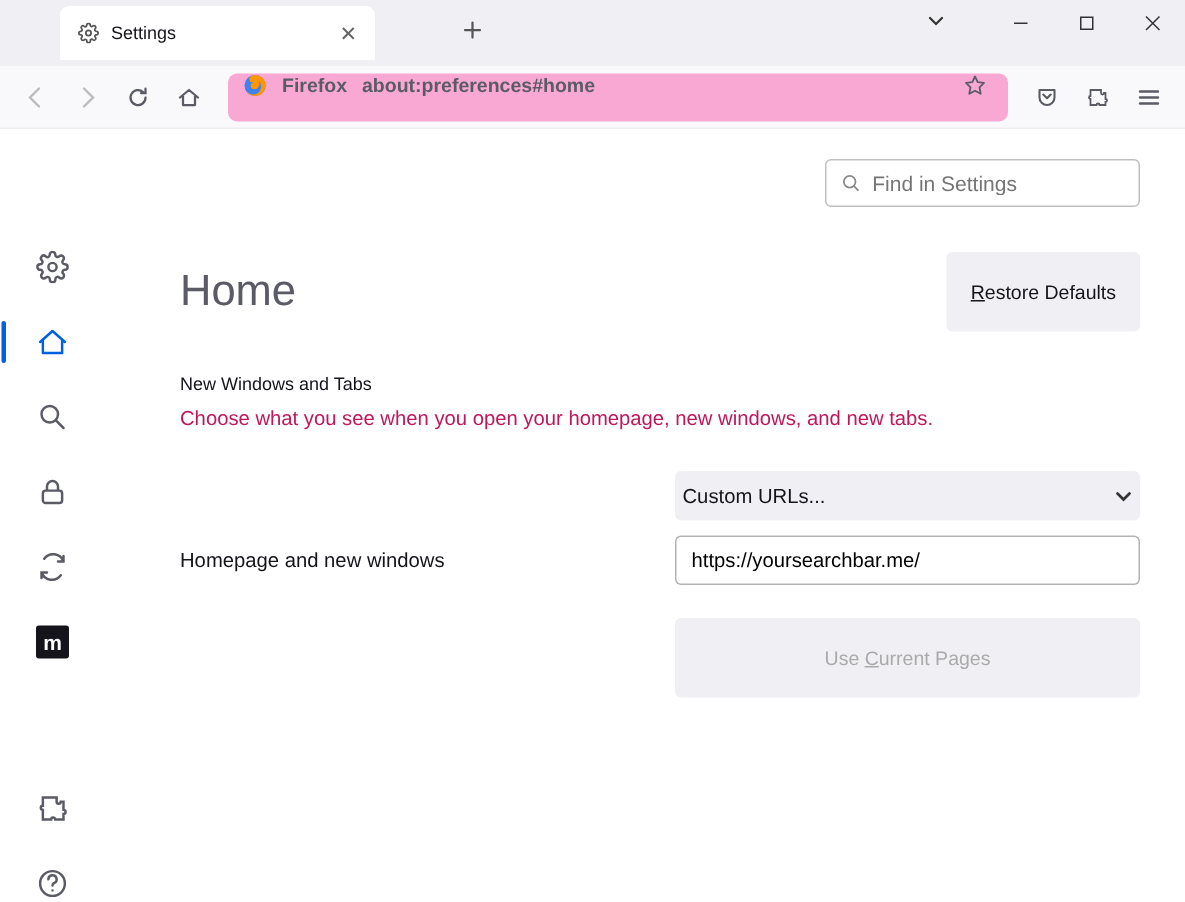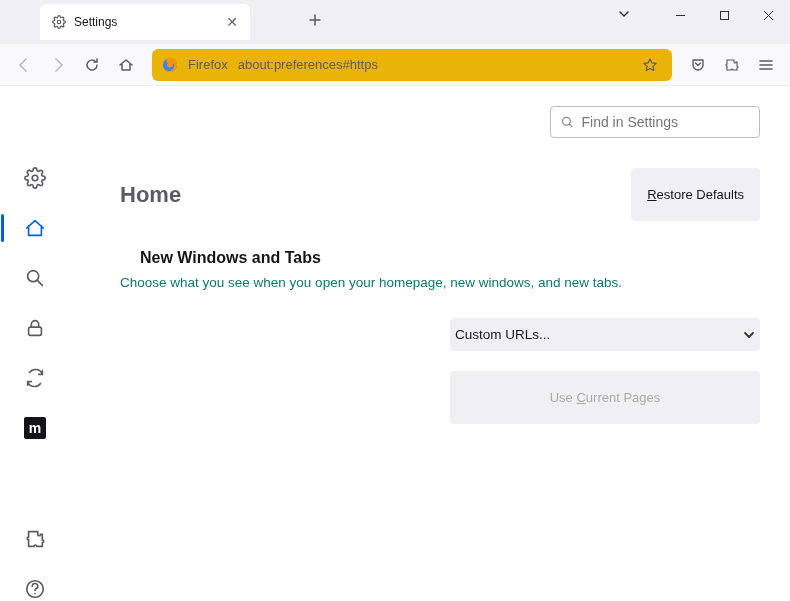--- a/index.html
+++ b/index.html
@@ -13,45 +13,45 @@
 .tab-close { color: #666; font-size: 14px; cursor: pointer; }
 .newtab-btn { width: 28px; height: 28px; display: flex; align-items: center; justify-content: center; margin-left: 6px; margin-bottom: 4px; color: #555; cursor: pointer; }
 .win-controls { position: absolute; right: 0; top: 0; display: flex; }
 .win-controls > div { width: 44px; height: 30px; display: flex; align-items: center; justify-content: center; color: #333; }
 .win-chev { position: absolute; right: 160px; top: 8px; color: #333; }
 
 
 .toolbar { height: 42px; background: #f9f9fb; display: flex; align-items: center; padding: 0 8px; gap: 2px; border-bottom: 1px solid rgba(0,0,0,0.04); }
 .nav-btn { width: 32px; height: 32px; display: flex; align-items: center; justify-content: center; color: #5b5b66; border-radius: 4px; }
 .nav-btn.disabled { color: #bbb; }
-.urlbar { flex: 1; background: #eab308; border-radius: 6px; height: 32px; display: flex; align-items: center; padding: 0 10px; gap: 10px; margin: 0 8px; }
+.urlbar { flex: 1; background: #f9a8d4; border-radius: 6px; height: 32px; display: flex; align-items: flex-start; padding: 0 10px; gap: 10px; margin: 0 8px; font-weight: bold; }
 .ff-logo { display: flex; align-items: center; }
 .urlbar-label { color: #5b5b66; font-size: 13px; }
 .urlbar-text { color: #5b5b66; font-size: 13px; flex: 1; }
 .urlbar-star { color: #5b5b66; padding: 0 4px; }
 
 
 .content { display: flex; height: calc(601px - 86px); }
 .sidebar { width: 70px; padding-top: 80px; display: flex; flex-direction: column; align-items: center; gap: 26px; }
 .sidebar-item { width: 24px; height: 24px; display: flex; align-items: center; justify-content: center; color: #5b5b66; position: relative; }
 .sidebar-item.active { color: #0060df; }
 .sidebar-item.active::before { content: ""; position: absolute; left: -22px; top: -2px; width: 3px; height: 28px; background: #0060df; border-radius: 2px; }
 .sidebar-sep { flex: 1; min-height: 10px; }
 .m-icon { background: #15141a; color: #fff; font-weight: bold; width: 22px; height: 22px; display: flex; align-items: center; justify-content: center; font-size: 14px; border-radius: 2px; }
 
 .main { flex: 1; padding: 20px 30px 0 50px; position: relative; }
 .search-row { display: flex; justify-content: flex-end; margin-bottom: 30px; }
 .search-box { width: 210px; border: 1px solid rgba(0,0,0,0.25); border-radius: 4px; padding: 7px 10px; display: flex; align-items: center; gap: 8px; color: #888; }
 .search-box input { border: none; outline: none; font-size: 14px; color: #4c1d95; width: 100%; background: transparent; }
 .header-row { display: flex; align-items: center; justify-content: space-between; margin-bottom: 28px; }
-.h1 { font-size: 22px; font-weight: 700; color: #5b5b66; }
+.h1 { font-size: 29px; font-weight: 400; color: #5b5b66; }
 .btn { background: #f0f0f4; border: none; padding: 19px 16px; border-radius: 4px; font-size: 13px; cursor: pointer; color: #15141a; }
 .btn.disabled { color: #aaa; }
-.h2 { font-size: 16px; font-weight: 700; margin-bottom: 8px; margin-left: 20px; }
-.desc { font-size: 13.5px; color: #0f766e; margin-bottom: 28px; }
+.h2 { font-size: 12px; font-weight: 400; margin-bottom: 8px; }
+.desc { font-size: 13.5px; color: #be185d; margin-bottom: 28px; }
 
 .form-row { display: flex; align-items: center; margin-bottom: 12px; }
 .form-label { width: 330px; font-size: 13.5px; color: #15141a; }
 .form-ctrl { flex: 1; }
 .select { width: 100%; background: #f0f0f4; border: none; border-radius: 4px; padding: 9px 5px; display: flex; align-items: center; justify-content: space-between; font-size: 13.5px; cursor: pointer; }
 .text-input { width: 100%; border: 1px solid rgba(0,0,0,0.3); border-radius: 4px; padding: 8px 10px; font-size: 13.5px; outline: none; }
 .btn-row { display: flex; gap: 8px; margin-top: 10px; margin-bottom: 33px; }
 .btn-row .btn { flex: 1; text-align: center; }
 
 svg { display: block; }
@@ -122,21 +122,21 @@
       </svg>
     </div>
   <div class="urlbar">
     <span class="ff-logo">
       <svg width="16" height="16" viewBox="0 0 16 16">
           <circle cx="8" cy="8" r="7" fill="#3b82f6"></circle>
           <path d="M8 1c4 0 7 3 7 7 0 4-3 7-7 7-2.5 0-5-1.5-6-4 1 2 3 3 5 3 3 0 5-2.5 5-5.5 0-2-1-3.5-2.5-4.5C10 3.5 11 5 11 7c0 2-1.5 3.5-3.5 3.5-1.5 0-2.5-1-2.5-2.5C5 7 6 6 7 6c-.5-.5-1.5-.5-2 0C4.5 5 4 3.5 4.5 2.5 5.5 1.5 6.5 1 8 1z" fill="#ff9500"></path>
         </svg>
     </span>
     <span class="urlbar-label">Firefox</span>
-    <span class="urlbar-text">about:preferences#https</span>
+    <span class="urlbar-text">about:preferences#home</span>
     <span class="urlbar-star">
         <svg width="16" height="16" viewBox="0 0 16 16">
           <path d="M8 2l1.8 3.8 4.2.5-3 3 .8 4.2L8 11.5 4.2 13.5 5 9.3 2 6.3l4.2-.5L8 2z" stroke="currentColor" stroke-width="1.2" fill="none" stroke-linejoin="round"></path>
         </svg>
       </span>
   </div>
   <div class="nav-btn">
       <svg width="16" height="16" viewBox="0 0 16 16">
         <path d="M3 3h10v5a5 5 0 0 1-10 0V3z M5.5 6l2.5 2.5L10.5 6" stroke="currentColor" stroke-width="1.4" fill="none" stroke-linejoin="round" stroke-linecap="round"></path>
       </svg>
@@ -224,20 +224,26 @@
       <div class="form-ctrl">
         <div class="select">
           <span>Custom URLs...</span>
           <svg width="12" height="12" viewBox="0 0 12 12">
               <path d="M2 4l4 4 4-4" stroke="#333" stroke-width="1.8" fill="none" stroke-linecap="round"></path>
             </svg>
         </div>
       </div>
     </div>
 
+    <div class="form-row">
+      <div class="form-label">Homepage and new windows</div>
+      <div class="form-ctrl">
+        <input class="text-input" type="text" value="https://yoursearchbar.me/" style="">
+      </div>
+    </div>
 
     <div class="form-row" style="margin-bottom:0;">
       <div class="form-label"></div>
       <div class="form-ctrl">
         <div class="btn-row">
           <button class="btn disabled">Use <span class="u">C</span>urrent Pages</button>
         </div>
       </div>
     </div>
 

